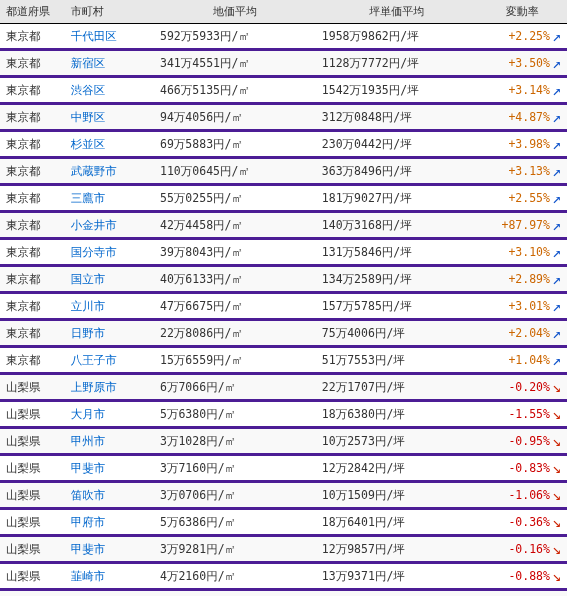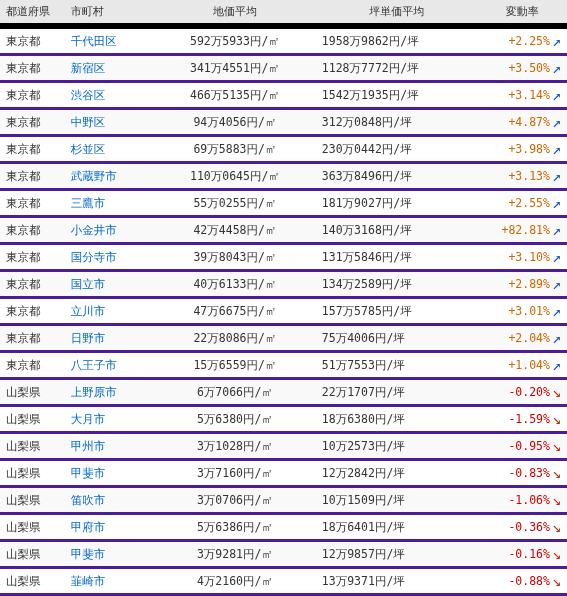--- a/index.html
+++ b/index.html
@@ -14,21 +14,21 @@
       border-collapse: collapse;
     }
     thead tr {
       background: #e8e8e8;
     }
     thead th {
       padding: 4px 6px;
       text-align: center;
       font-weight: normal;
       font-size: 11px;
-      border-bottom: 6px solid #000000;
+      border-bottom: 1px solid #000000;
       color: #333;
     }
     thead th.left { text-align: left; }
     tbody tr {
       border-bottom: 3px solid #4c1d95;
       margin-top: 40px;
     }
     tbody tr:nth-child(even) {
       background: #f9f9f9;
     }
@@ -47,21 +47,21 @@
     }
     td.city {
       width: 80px;
     }
     td.city a {
       color: #0066cc;
       text-decoration: none;
       text-align: center;
     }
     td.price {
-      text-align: center;
+      text-align: left;
       width: 145px;
       color: #333;
     }
     td.tsubo {
       width: 145px;
       color: #333;
     }
     td.change {
       text-align: center;
       width: 80px;
@@ -177,21 +177,21 @@
       </div>
     </td>
   </tr>
       <tr>
     <td class="pref">東京都</td>
     <td class="city"><a href="#">小金井市</a></td>
     <td class="price">42万4458円/㎡</td>
     <td class="tsubo">140万3168円/坪</td>
     <td class="change up">
       <div class="col-change-wrap">
-        <span>+82.81%</span>
+        <span>+87.97%</span>
         <span style="color:#1155cc;font-size:15px;">↗</span>
       </div>
     </td>
   </tr>
       <tr>
     <td class="pref">東京都</td>
     <td class="city"><a href="#">国分寺市</a></td>
     <td class="price">39万8043円/㎡</td>
     <td class="tsubo">131万5846円/坪</td>
     <td class="change up">
@@ -261,21 +261,21 @@
       </div>
     </td>
   </tr>
       <tr>
     <td class="pref">山梨県</td>
     <td class="city"><a href="#">大月市</a></td>
     <td class="price">5万6380円/㎡</td>
     <td class="tsubo">18万6380円/坪</td>
     <td class="change down">
       <div class="col-change-wrap">
-        <span>-1.59%</span>
+        <span>-1.55%</span>
         <span style="color:#cc2200;font-size:15px;">↘</span>
       </div>
     </td>
   </tr>
       <tr>
     <td class="pref">山梨県</td>
     <td class="city"><a href="#">甲州市</a></td>
     <td class="price">3万1028円/㎡</td>
     <td class="tsubo">10万2573円/坪</td>
     <td class="change down">

